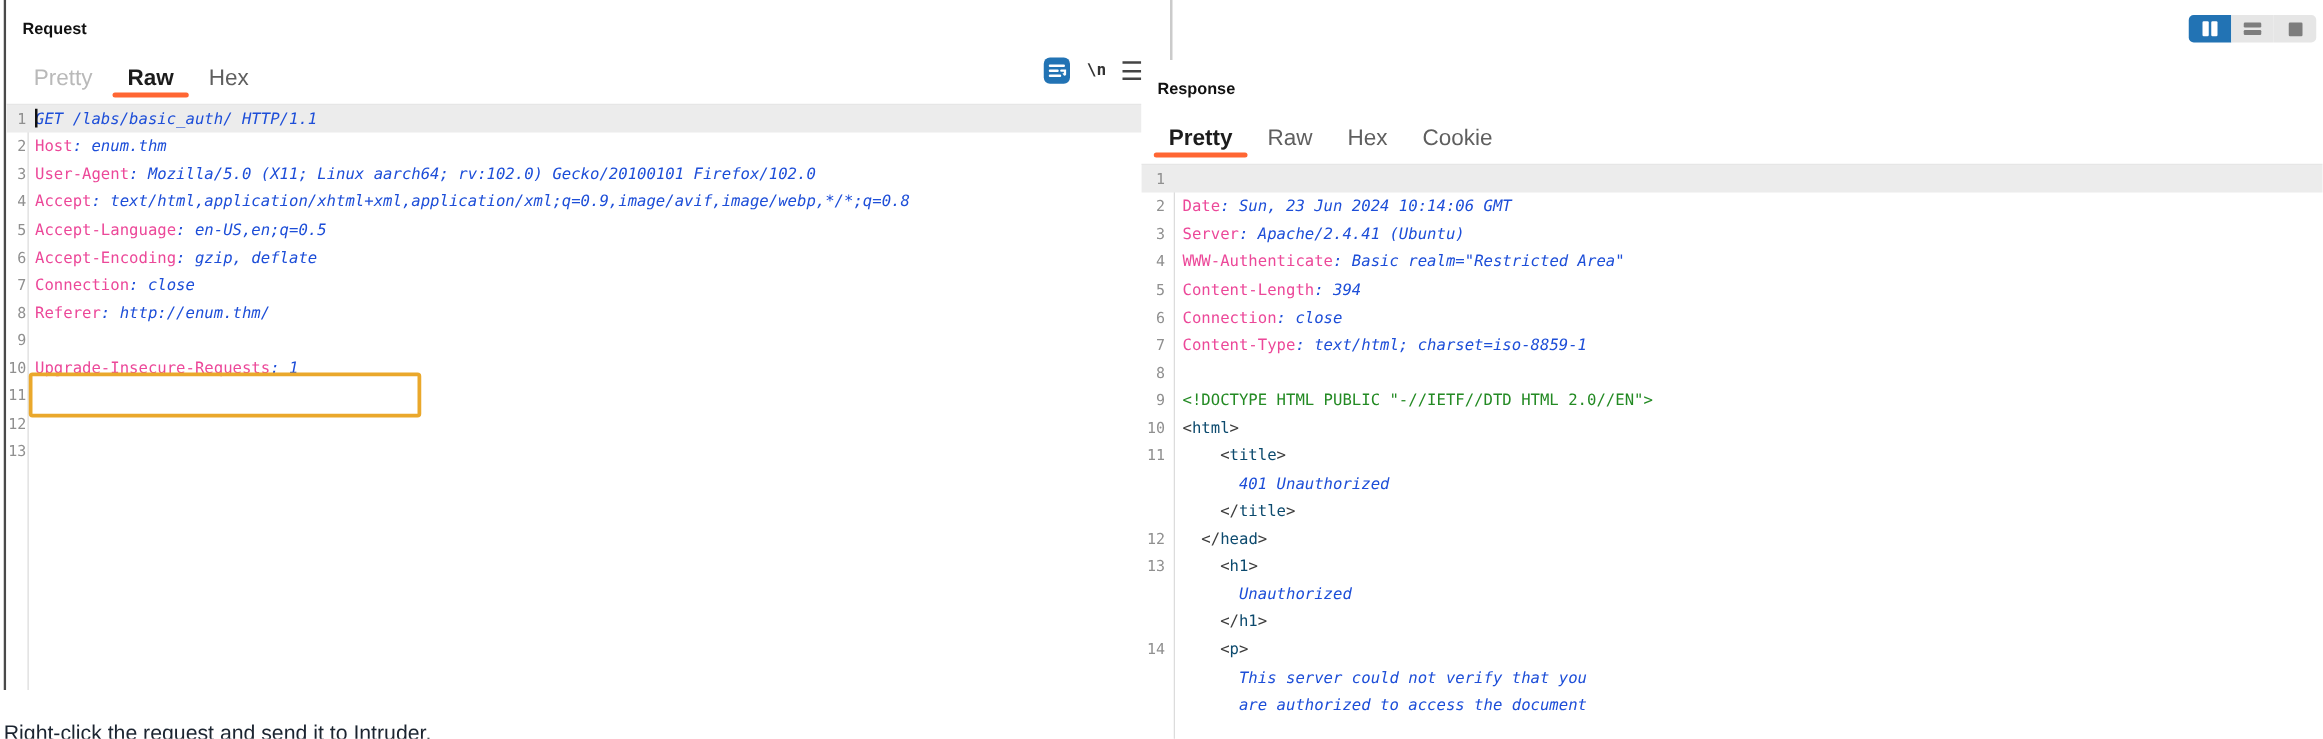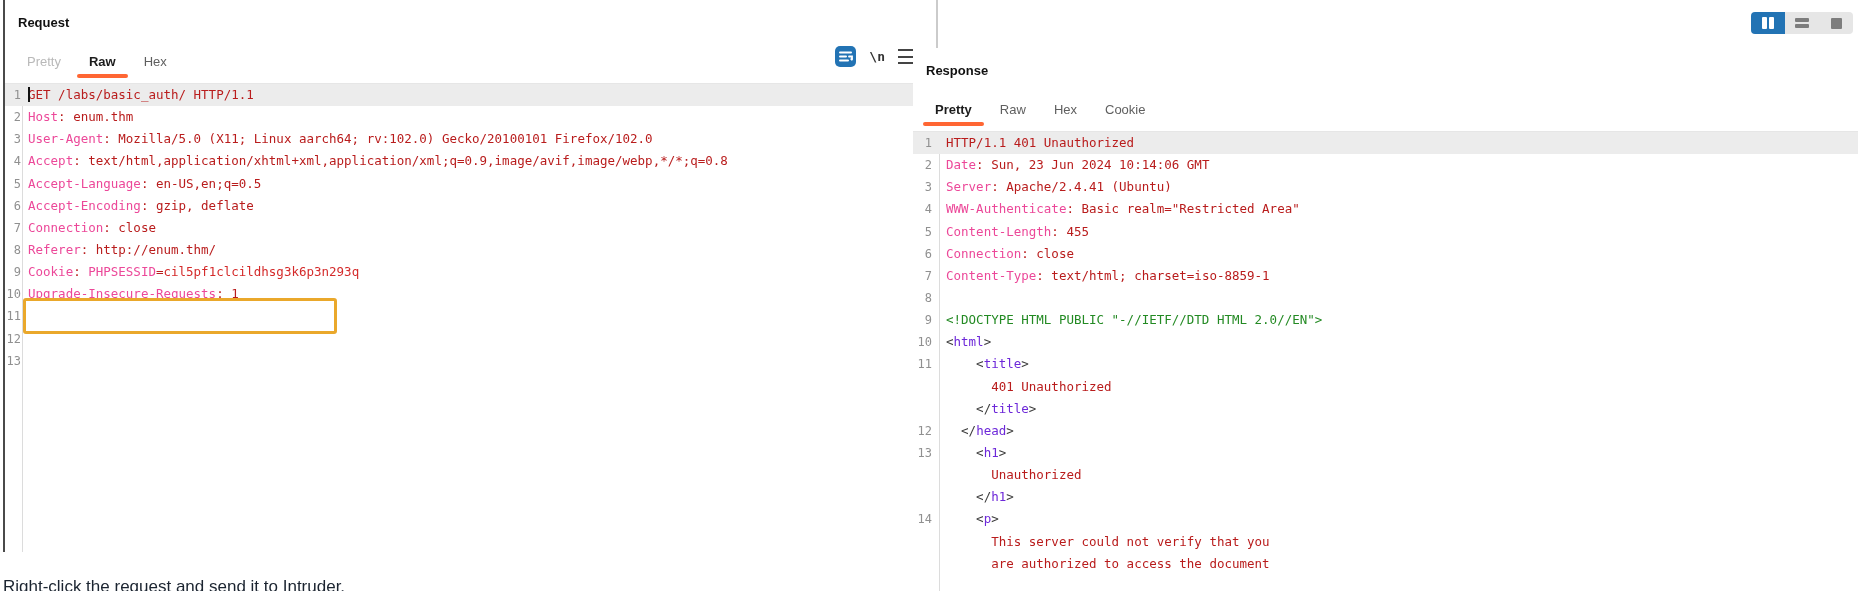--- a/index.html
+++ b/index.html
@@ -12,21 +12,21 @@
   
   .divider{position:absolute;left:936px;top:0;width:2px;height:552px;background:#cbcbcb;}
 
   .panel{position:absolute;top:0;height:552px;overflow:hidden;background:#fff;}
   .panel-request{left:5px;width:929px;}
   .panel-response{left:913px;width:1072px;margin-top:48px;}
 
   .panel-title{position:absolute;top:15px;left:13px;font-size:13px;font-weight:bold;color:#111;}
 
   .tabs{position:absolute;top:50px;left:8px;height:28px;display:flex;}
-  .tab{height:24px;line-height:24px;padding:0 14px;font-size:13px;color:#5f5f5f;
+  .tab{height:24px;line-height:24px;padding:0 14px;font-size:18px;color:#5f5f5f;
        position:relative;cursor:default;}
   .tab.disabled{color:#b9b9b9;}
   .tab.selected{color:#1c1c1c;font-weight:bold;}
   .tab.selected::after{
     content:"";position:absolute;left:2px;right:2px;bottom:-4px;height:4px;
     background:#ff6633;border-radius:2px;}
 
   .hdr-icons{position:absolute;top:46px;display:flex;align-items:center;gap:13px;}
   .panel-request .hdr-icons{right:21px;}
   .panel-response .hdr-icons{right:4px;}
@@ -53,25 +53,25 @@
   .panel-response .gutter-line{left:26px;}
   .row{height:22.15px;line-height:22.15px;display:flex;white-space:pre;
        font-family:"DejaVu Sans Mono", monospace;font-size:12.5px;position:relative;}
   .row.hl{background:#ececec;}
   .ln{color:#909090;text-align:right;flex:none;font-size:12px;}
   .panel-request .ln{width:16px;}
   .panel-response .ln{width:19px;}
   .code{flex:none;}
   .panel-request .code{padding-left:7px;}
   .panel-response .code{padding-left:14px;}
-  .c-t{color:#b91c1c;}
+  .c-t{color:#1d4ed8;font-style:italic;}
   .c-k{color:#ec4899;}
   .c-r{color:#d42a2a;}
   .c-g{color:#238a23;}
-  .c-m{color:#6d28d9;}
+  .c-m{color:#0c4a6e;}
   .c-d{color:#3c3c3c;}
   .caret{display:inline-block;width:2px;height:15px;background:#111;vertical-align:middle;margin-right:-2px;position:relative;top:-1px;}
 
   .auth-box{position:absolute;left:18px;top:214px;width:308px;height:30px;
             border:3px solid #eaa82b;border-radius:3px;pointer-events:none;}
 
   .caption{position:absolute;left:3px;top:577px;font-size:17px;color:#1b2430;}
 </style>
 </head>
 <body>
@@ -101,21 +101,21 @@
     <div class="gutter-line"></div>
     <div class="lines">
         <div class="row hl"><span class="ln">1</span><span class="code"><span class="caret"></span><span class="c-t">GET /labs/basic_auth/ HTTP/1.1</span></span></div>
         <div class="row"><span class="ln">2</span><span class="code"><span class="c-k">Host</span><span class="c-t">: enum.thm</span></span></div>
         <div class="row"><span class="ln">3</span><span class="code"><span class="c-k">User-Agent</span><span class="c-t">: Mozilla/5.0 (X11; Linux aarch64; rv:102.0) Gecko/20100101 Firefox/102.0</span></span></div>
         <div class="row"><span class="ln">4</span><span class="code"><span class="c-k">Accept</span><span class="c-t">: text/html,application/xhtml+xml,application/xml;q=0.9,image/avif,image/webp,*/*;q=0.8</span></span></div>
         <div class="row"><span class="ln">5</span><span class="code"><span class="c-k">Accept-Language</span><span class="c-t">: en-US,en;q=0.5</span></span></div>
         <div class="row"><span class="ln">6</span><span class="code"><span class="c-k">Accept-Encoding</span><span class="c-t">: gzip, deflate</span></span></div>
         <div class="row"><span class="ln">7</span><span class="code"><span class="c-k">Connection</span><span class="c-t">: close</span></span></div>
         <div class="row"><span class="ln">8</span><span class="code"><span class="c-k">Referer</span><span class="c-t">: http://enum.thm/</span></span></div>
-        <div class="row"><span class="ln">9</span><span class="code"><span class="c-k">Cookie</span><span class="c-t">: </span><span class="c-k">PHPSESSID</span><span class="c-t">=</span><span class="c-r">cil5pf1clcildhsg3k6p3n293q</span></span></div>
+        <div class="row"><span class="ln">9</span></div>
         <div class="row"><span class="ln">10</span><span class="code"><span class="c-k">Upgrade-Insecure-Requests</span><span class="c-t">: 1</span></span></div>
         <div class="row"><span class="ln">11</span></div>
         <div class="row"><span class="ln">12</span><span class="code"></span></div>
         <div class="row"><span class="ln">13</span><span class="code"></span></div>
       </div>
     <div class="auth-box"></div>
   </div>
 </div>
 
 <div class="panel panel-response">
@@ -133,25 +133,25 @@
         <path d="M14 10.5h3v3" stroke="#ffffff" stroke-width="1.8" fill="none" stroke-linecap="round"></path>
         <path d="M17.6 12.2l-1.1 2.6-1.6-2" fill="#ffffff" stroke="none"></path>
       </svg>
     </span>
     <span class="nl-icon">\n</span>
     <span class="menu-icon"></span>
   </div>
   <div class="editor">
     <div class="gutter-line"></div>
     <div class="lines">
-        <div class="row hl"><span class="ln">1</span><span class="code"><span class="c-t">HTTP/1.1 401 Unauthorized</span></span></div>
+        <div class="row hl"><span class="ln">1</span></div>
         <div class="row"><span class="ln">2</span><span class="code"><span class="c-k">Date</span><span class="c-t">: Sun, 23 Jun 2024 10:14:06 GMT</span></span></div>
         <div class="row"><span class="ln">3</span><span class="code"><span class="c-k">Server</span><span class="c-t">: Apache/2.4.41 (Ubuntu)</span></span></div>
         <div class="row"><span class="ln">4</span><span class="code"><span class="c-k">WWW-Authenticate</span><span class="c-t">: Basic realm="Restricted Area"</span></span></div>
-        <div class="row"><span class="ln">5</span><span class="code"><span class="c-k">Content-Length</span><span class="c-t">: 455</span></span></div>
+        <div class="row"><span class="ln">5</span><span class="code"><span class="c-k">Content-Length</span><span class="c-t">: 394</span></span></div>
         <div class="row"><span class="ln">6</span><span class="code"><span class="c-k">Connection</span><span class="c-t">: close</span></span></div>
         <div class="row"><span class="ln">7</span><span class="code"><span class="c-k">Content-Type</span><span class="c-t">: text/html; charset=iso-8859-1</span></span></div>
         <div class="row"><span class="ln">8</span><span class="code"></span></div>
         <div class="row"><span class="ln">9</span><span class="code"><span class="c-g">&lt;!DOCTYPE HTML PUBLIC "-//IETF//DTD HTML 2.0//EN"&gt;</span></span></div>
         <div class="row"><span class="ln">10</span><span class="code"><span class="c-d">&lt;</span><span class="c-m">html</span><span class="c-d">&gt;</span></span></div>
         <div class="row"><span class="ln">11</span><span class="code"><span class="c-t">    </span><span class="c-d">&lt;</span><span class="c-m">title</span><span class="c-d">&gt;</span></span></div>
         <div class="row"><span class="ln"></span><span class="code"><span class="c-t">      401 Unauthorized</span></span></div>
         <div class="row"><span class="ln"></span><span class="code"><span class="c-t">    </span><span class="c-d">&lt;/</span><span class="c-m">title</span><span class="c-d">&gt;</span></span></div>
         <div class="row"><span class="ln">12</span><span class="code"><span class="c-t">  </span><span class="c-d">&lt;/</span><span class="c-m">head</span><span class="c-d">&gt;</span></span></div>
         <div class="row"><span class="ln">13</span><span class="code"><span class="c-t">    </span><span class="c-d">&lt;</span><span class="c-m">h1</span><span class="c-d">&gt;</span></span></div>

